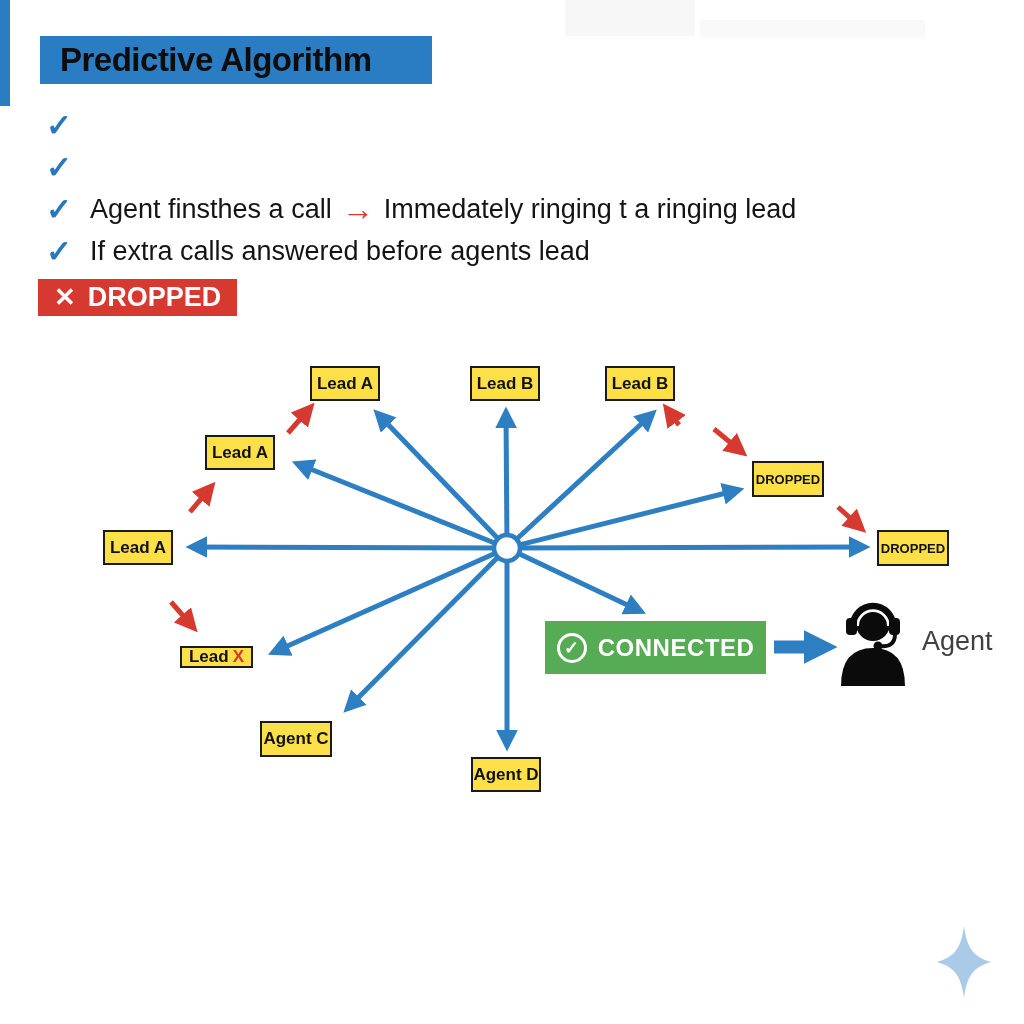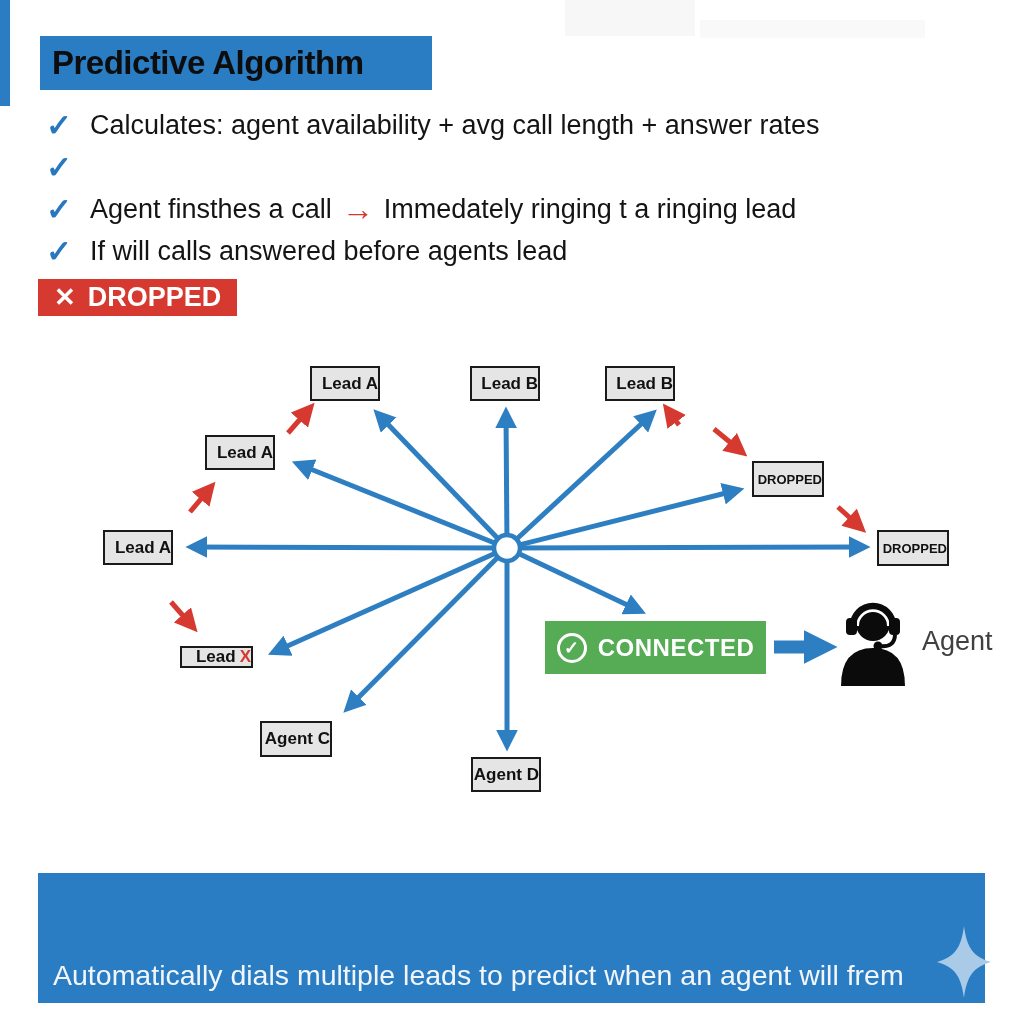--- a/index.html
+++ b/index.html
@@ -7,43 +7,43 @@
     position:relative;width:1024px;height:1024px;background:#ffffff;
     font-family:"Liberation Sans", sans-serif;color:#111;overflow:hidden;
   }
   
   .edge-stripe{position:absolute;left:0;top:0;width:10px;height:106px;background:#2b7dc3;}
   .artifact1{position:absolute;left:565px;top:0;width:130px;height:36px;background:#f7f7f7;}
   .artifact2{position:absolute;left:700px;top:20px;width:225px;height:18px;background:#f9f9f9;}
 
   
   .header-box{
-    position:absolute;left:40px;top:36px;width:392px;height:54px;background:#2b7dc3;
-    display:flex;align-items:center;padding-left:12px;box-sizing:border-box;
+    position:absolute;left:40px;top:36px;width:392px;height:48px;background:#2b7dc3;
+    display:flex;align-items:center;padding-left:20px;box-sizing:border-box;
   }
   .header-box h1{margin:0;font-size:33px;font-weight:bold;color:#0d0d0d;letter-spacing:-0.5px;}
 
   
   .bullets{position:absolute;left:46px;top:104px;width:940px;}
   .bullet-row{display:flex;align-items:center;height:42px;font-size:27px;color:#141414;}
   .check{width:44px;font-size:31px;font-weight:bold;color:#2878be;flex:0 0 44px;}
   .red-arrow-glyph{color:#d6392f;font-weight:bold;font-size:32px;margin:0 10px;line-height:1;}
 
   
   .dropped-badge{
     position:absolute;left:38px;top:279px;height:37px;background:#d6392f;color:#fff;
     display:inline-flex;align-items:center;padding:0 16px;gap:12px;
     font-size:27px;font-weight:bold;
   }
   .dropped-badge .x-glyph{font-size:26px;font-weight:bold;}
 
   
   .node{
-    position:absolute;background:#e5e5e5;border:2.5px solid #1a1a1a;box-sizing:border-box;
-    display:flex;align-items:center;justify-content:flex-end;
+    position:absolute;background:#fde047;border:2.5px solid #1a1a1a;box-sizing:border-box;
+    display:flex;align-items:center;justify-content:center;
     font-weight:bold;font-size:17px;color:#111;z-index:3;
   }
   .node.small{font-size:13px;}
   .node .x-mark{color:#d6392f;margin-left:4px;}
 
   svg.overlay{position:absolute;left:0;top:0;z-index:2;pointer-events:none;}
 
   
   .connected-box{
     position:absolute;left:545px;top:621px;width:221px;height:53px;background:#55ac55;z-index:3;
@@ -75,34 +75,33 @@
   <div class="artifact1"></div>
   <div class="artifact2"></div>
 
   <div class="header-box">
     <h1>Predictive Algorithm</h1>
   </div>
 
   <div class="bullets">
     <div class="bullet-row">
       <span class="check">✓</span>
-      <span>Calculates: agent availability + avg call length + answer rates</span>
     </div>
     <div class="bullet-row">
       <span class="check">✓</span>
     </div>
     <div class="bullet-row">
       <span class="check">✓</span>
       <span>Agent finsthes a call</span>
       <span class="red-arrow-glyph">→</span>
       <span>Immedately ringing t a ringing lead</span>
     </div>
     <div class="bullet-row">
       <span class="check">✓</span>
-      <span>If will calls answered before agents lead</span>
+      <span>If extra calls answered before agents lead</span>
     </div>
   </div>
 
   <div class="dropped-badge">
     <span class="x-glyph">✕</span>
     <span>DROPPED</span>
   </div>
 
   <svg class="overlay" width="1024" height="1024" viewBox="0 0 1024 1024">
     <defs>
@@ -189,23 +188,17 @@
     <path d="M 8 90 Q 8 52 40 52 Q 72 52 72 90 Z" fill="#0b0b0b"></path>
     <path d="M 20 30 A 20 20 0 0 1 60 30" stroke="#ffffff" stroke-width="12" fill="none"></path>
     <path d="M 20 30 A 20 20 0 0 1 60 30" stroke="#0b0b0b" stroke-width="6.5" fill="none"></path>
     <rect x="13" y="22" width="11" height="17" rx="4" fill="#0b0b0b"></rect>
     <rect x="56" y="22" width="11" height="17" rx="4" fill="#0b0b0b"></rect>
     <path d="M 62 38 Q 62 52 46 50" stroke="#0b0b0b" stroke-width="4" fill="none"></path>
     <circle cx="45" cy="50" r="4.5" fill="#0b0b0b"></circle>
   </svg>
   <div class="agent-label">Agent</div>
 
-  <div class="footer-box">
-    <div class="footer-text">
-      <div>Automatically dials multiple leads to predict when an agent will frem</div>
-      
-    </div>
-  </div>
   <svg class="sparkle" viewBox="-30 -40 60 80">
     <path d="M 0,-36 C 3,-13 10,-5 27,0 C 10,5 3,13 0,36 C -3,13 -10,5 -27,0 C -10,-5 -3,-13 0,-36 Z" fill="#a9cbe8"></path>
   </svg>
 
 </div>
 
 </body></html>

